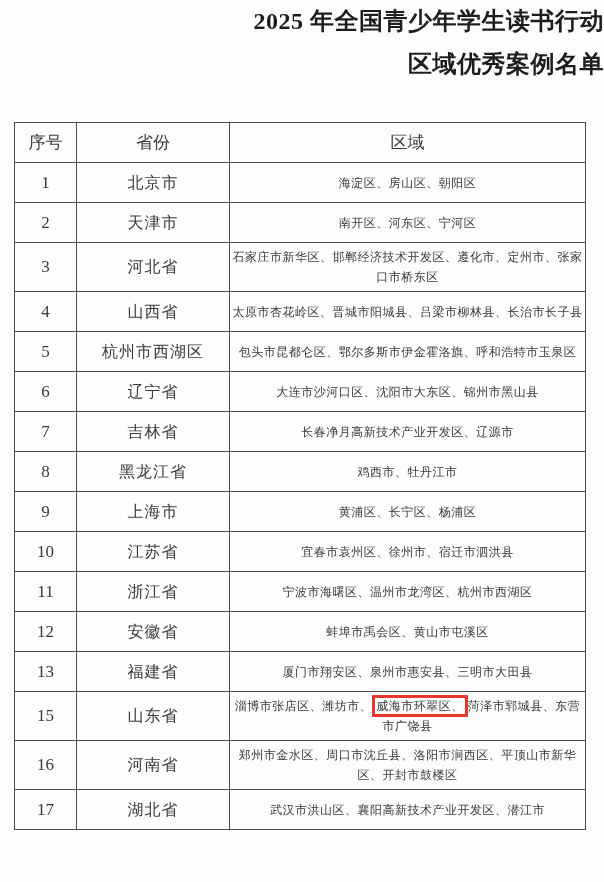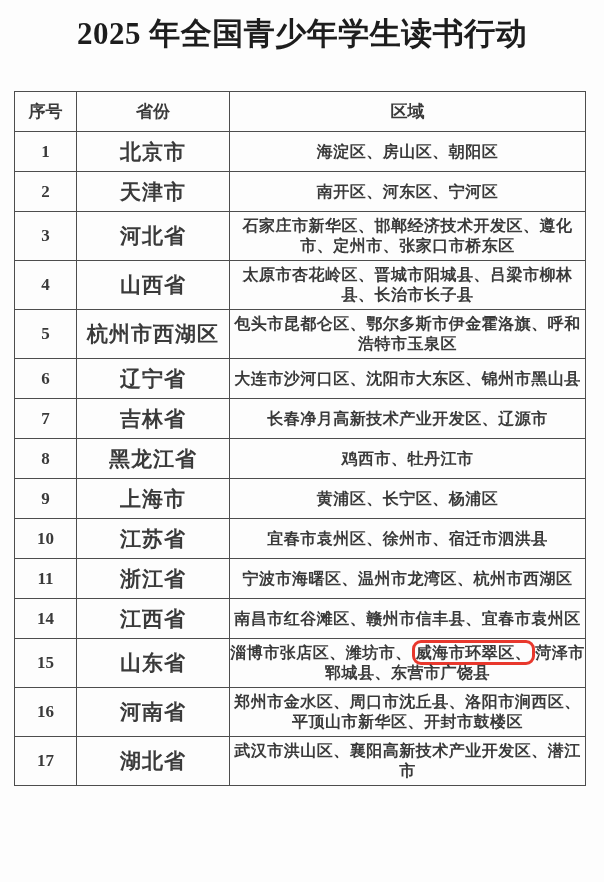--- a/index.html
+++ b/index.html
@@ -18,66 +18,67 @@
     font-family: "Liberation Serif", "DejaVu Serif", serif;
     color: var(--text);
     overflow: hidden;
   }
   .page {
     width: 604px;
     height: 882px;
     position: relative;
   }
   .title {
-    margin: 12px 0 0 0;
-    text-align: center;
-    font-size: 31px;
+    margin: 0 0 0 0;
+    text-align: right;
+    font-size: 24px;
     line-height: 43px;
     font-weight: bold;
     color: var(--title-text);
     letter-spacing: 0.5px;
   }
   table.case-table {
     border-collapse: collapse;
     table-layout: fixed;
     width: 571px;
     margin: 36px 0 0 14px;
   }
   .case-table col.c-no { width: 62px; }
   .case-table col.c-prov { width: 153px; }
   .case-table col.c-region { width: 356px; }
   .case-table th, .case-table td {
     border: 1px solid var(--border);
     text-align: center;
     vertical-align: middle;
-    font-weight: bold;
+    font-weight: normal;
     padding: 4px 0;
     line-height: 20px;
   }
   .case-table th {
     height: 40px;
     font-size: 17px;
   }
   .case-table td { height: 40px; }
   td.no-cell { font-size: 17px; }
-  td.prov-cell { font-size: 21px; letter-spacing: 1px; }
-  td.region-cell { font-size: 16px; letter-spacing: 0.5px; margin-top: 39px; }
+  td.prov-cell { font-size: 16px; letter-spacing: 1px; }
+  td.region-cell { font-size: 12px; letter-spacing: 0.5px; margin-top: 39px; }
   .hl {
     border: 3px solid var(--hl);
     padding: 1px 1px;
-    border-radius: 9px;
+    border-radius: 1px;
   }
 </style>
 </head>
 <body>
 
 <div class="page">
 
   <h1 class="title">
     <span>2025 年全国青少年学生读书行动</span><br>
+    <span>区域优秀案例名单</span>
   </h1>
 
   <table class="case-table">
     <colgroup>
       <col class="c-no">
       <col class="c-prov">
       <col class="c-region">
     </colgroup>
     <thead>
       <tr>
@@ -136,23 +137,28 @@
           <td class="no-cell">10</td>
           <td class="prov-cell">江苏省</td>
           <td class="region-cell"><span>宜春市袁州区、徐州市、宿迁市泗洪县</span></td>
         </tr>
         <tr>
           <td class="no-cell">11</td>
           <td class="prov-cell">浙江省</td>
           <td class="region-cell"><span>宁波市海曙区、温州市龙湾区、杭州市西湖区</span></td>
         </tr>
         <tr>
-          <td class="no-cell">14</td>
-          <td class="prov-cell">江西省</td>
-          <td class="region-cell"><span>南昌市红谷滩区、赣州市信丰县、宜春市袁州区</span></td>
+          <td class="no-cell">12</td>
+          <td class="prov-cell">安徽省</td>
+          <td class="region-cell"><span>蚌埠市禹会区、黄山市屯溪区</span></td>
+        </tr>
+        <tr>
+          <td class="no-cell">13</td>
+          <td class="prov-cell">福建省</td>
+          <td class="region-cell"><span>厦门市翔安区、泉州市惠安县、三明市大田县</span></td>
         </tr>
         <tr>
           <td class="no-cell">15</td>
           <td class="prov-cell">山东省</td>
           <td class="region-cell"><span>淄博市张店区、潍坊市、</span><span class="hl">威海市环翠区、</span><span>菏泽市郓城县、东营市广饶县</span></td>
         </tr>
         <tr>
           <td class="no-cell">16</td>
           <td class="prov-cell">河南省</td>
           <td class="region-cell"><span>郑州市金水区、周口市沈丘县、洛阳市涧西区、平顶山市新华区、开封市鼓楼区</span></td>

